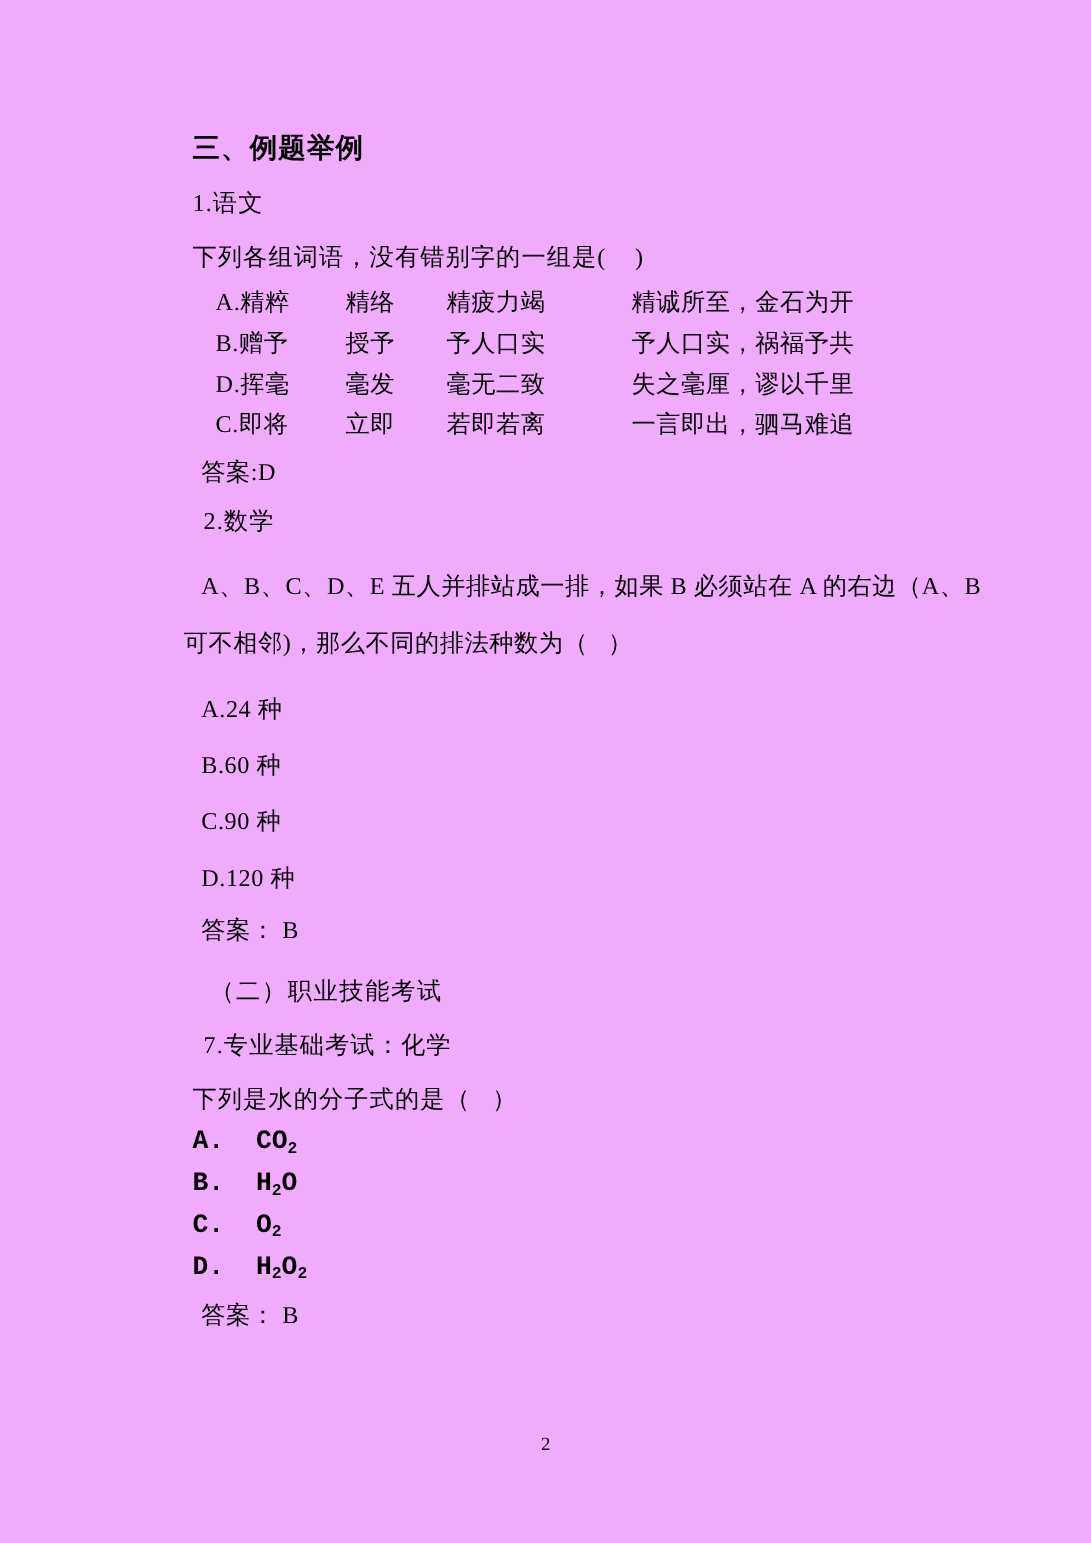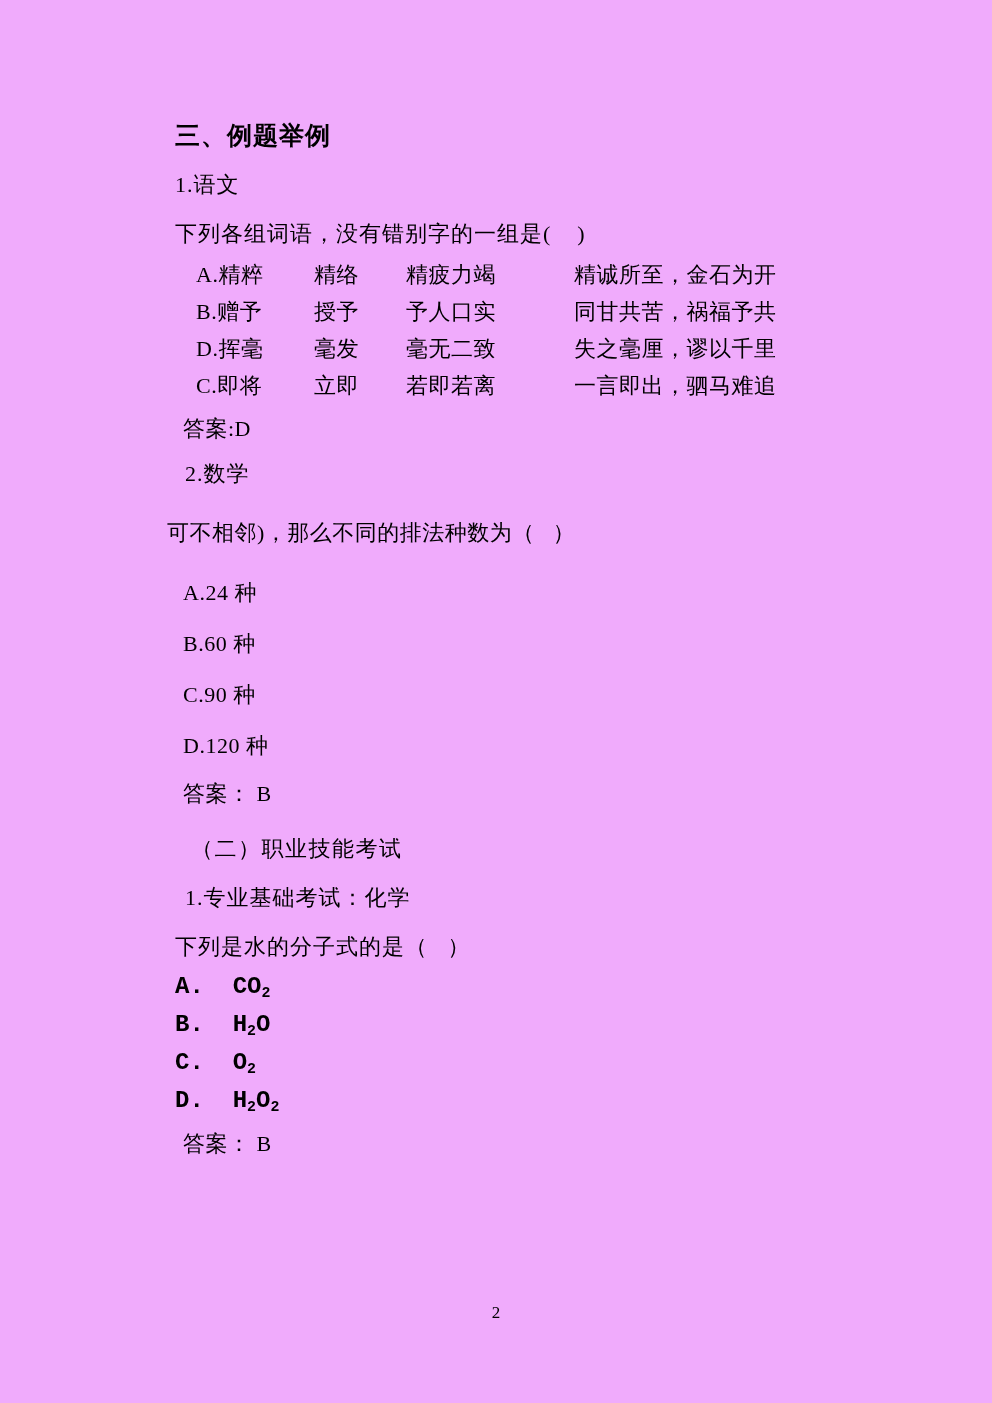--- a/index.html
+++ b/index.html
@@ -145,46 +145,47 @@
 
     <div class="h-main">三、例题举例</div>
 
 
     <div class="h-item">1.语文</div>
 
     <div class="q-line tight">下列各组词语，没有错别字的一组是(    )</div>
 
     <div class="opt-row"><span class="c1"><span>A.</span><span>精粹</span></span><span class="c2">精络</span><span class="c3">精疲力竭</span><span class="c4">精诚所至，金石为开</span></div>
 
-    <div class="opt-row"><span class="c1"><span>B.</span><span>赠予</span></span><span class="c2">授予</span><span class="c3">予人口实</span><span class="c4">同甘共苦，祸福予共</span></div>
+    <div class="opt-row"><span class="c1"><span>B.</span><span>赠予</span></span><span class="c2">授予</span><span class="c3">予人口实</span><span class="c4">予人口实，祸福予共</span></div>
 
     <div class="opt-row"><span class="c1"><span>D.</span><span>挥毫</span></span><span class="c2">毫发</span><span class="c3">毫无二致</span><span class="c4">失之毫厘，谬以千里</span></div>
 
     <div class="opt-row"><span class="c1"><span>C.</span><span>即将</span></span><span class="c2">立即</span><span class="c3">若即若离</span><span class="c4">一言即出，驷马难追</span></div>
 
     <div class="answer first">答案:D</div>
 
     <div class="h-item indent">2.数学</div>
 
     <div class="q-wrap">
+      <span class="l1">A、B、C、D、E 五人并排站成一排，如果 B 必须站在 A 的右边（A、B</span>
       <span class="l2">可不相邻)，那么不同的排法种数为（   ）</span>
     </div>
 
     <div class="opt-simple">A.24 种</div>
     <div class="opt-simple">B.60 种</div>
     <div class="opt-simple">C.90 种</div>
     <div class="opt-simple">D.120 种</div>
 
     <div class="answer spaced">答案： B</div>
 
     <div class="gap-md"></div>
 
     <div class="h-sub">（二）职业技能考试</div>
 
-    <div class="h-item indent">1.专业基础考试：化学</div>
+    <div class="h-item indent">7.专业基础考试：化学</div>
 
     <div class="q-line tight">下列是水的分子式的是（   ）</div>
 
     <div class="opt-chem"><span>A.</span>&nbsp;&nbsp;<span>CO</span><sub>2</sub></div>
 
     <div class="opt-chem"><span>B.</span>&nbsp;&nbsp;<span>H</span><sub>2</sub><span>O</span></div>
 
     <div class="opt-chem"><span>C.</span>&nbsp;&nbsp;<span>O</span><sub>2</sub></div>
 
     <div class="opt-chem"><span>D.</span>&nbsp;&nbsp;<span>H</span><sub>2</sub><span>O</span><sub>2</sub></div>

